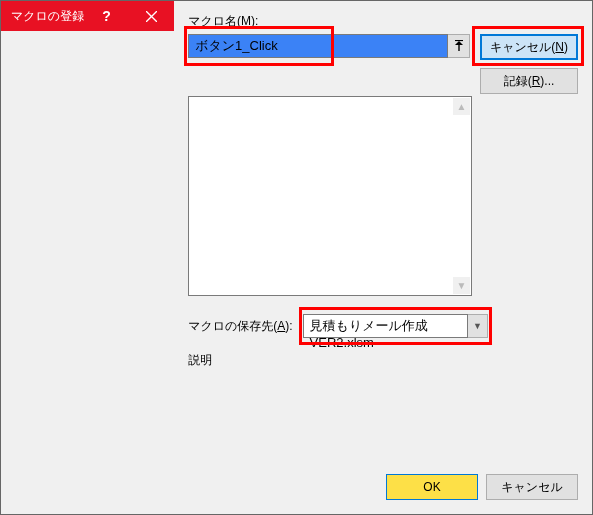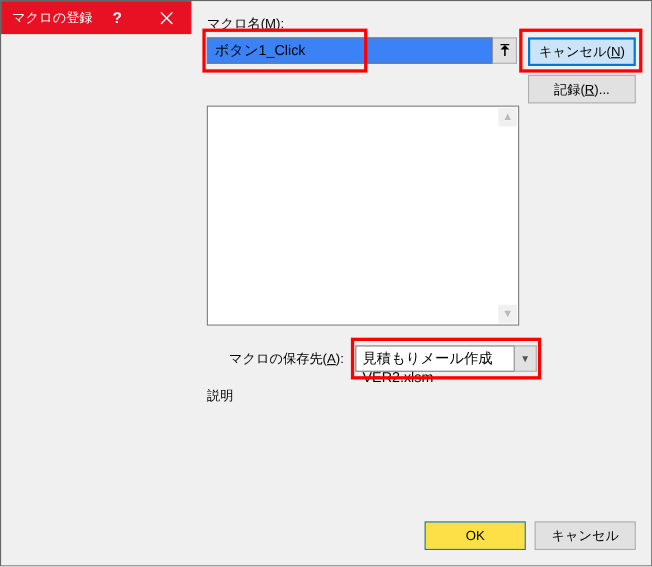--- a/index.html
+++ b/index.html
@@ -33,21 +33,21 @@
     .side-btn.primary { border: 2px solid #0078d7; background: #cce4f7; }
     
     .hl-new { position: absolute; right: -6px; top: -8px; width: 112px; height: 40px; }
     
     .list { margin-top: 2px; flex: 1; border: 1px solid #7a7a7a; background: #fff; position: relative; max-height: 200px; min-height: 200px; }
     .list-gap-right { margin-right: 106px; }
     .scroll-up, .scroll-down { position: absolute; right: 1px; width: 17px; height: 17px; background: #f0f0f0; display: flex; align-items: center; justify-content: center; color: #bbb; font-size: 10px; }
     .scroll-up { top: 1px; }
     .scroll-down { bottom: 1px; }
     
-    .store-row { display: flex; align-items: center; gap: 10px; margin-top: 18px; position: relative; margin-left: 20px; }
+    .store-row { display: flex; align-items: center; gap: 10px; margin-top: 18px; position: relative; }
     .store-label { font-size: 12px; white-space: nowrap; }
     .select-wrap { display: flex; position: relative; flex: 1; margin-right: 90px; border-radius: 10px; }
     .select-input { flex: 1; border: 1px solid #7a7a7a; padding: 2px 6px; font-size: 13px; background: #fff; height: 24px; }
     .select-btn { width: 20px; height: 24px; border: 1px solid #adadad; border-left: none; background: #e1e1e1; display: flex; align-items: center; justify-content: center; font-size: 9px; color: #555; }
     .hl-store { left: -4px; top: -7px; right: -4px; bottom: -7px; }
     
     .desc-label { font-size: 12px; margin-top: 14px; }
     .desc-area { flex: 1; min-height: 60px; }
     
     .footer { display: flex; justify-content: flex-end; gap: 8px; margin-top: 8px; }

